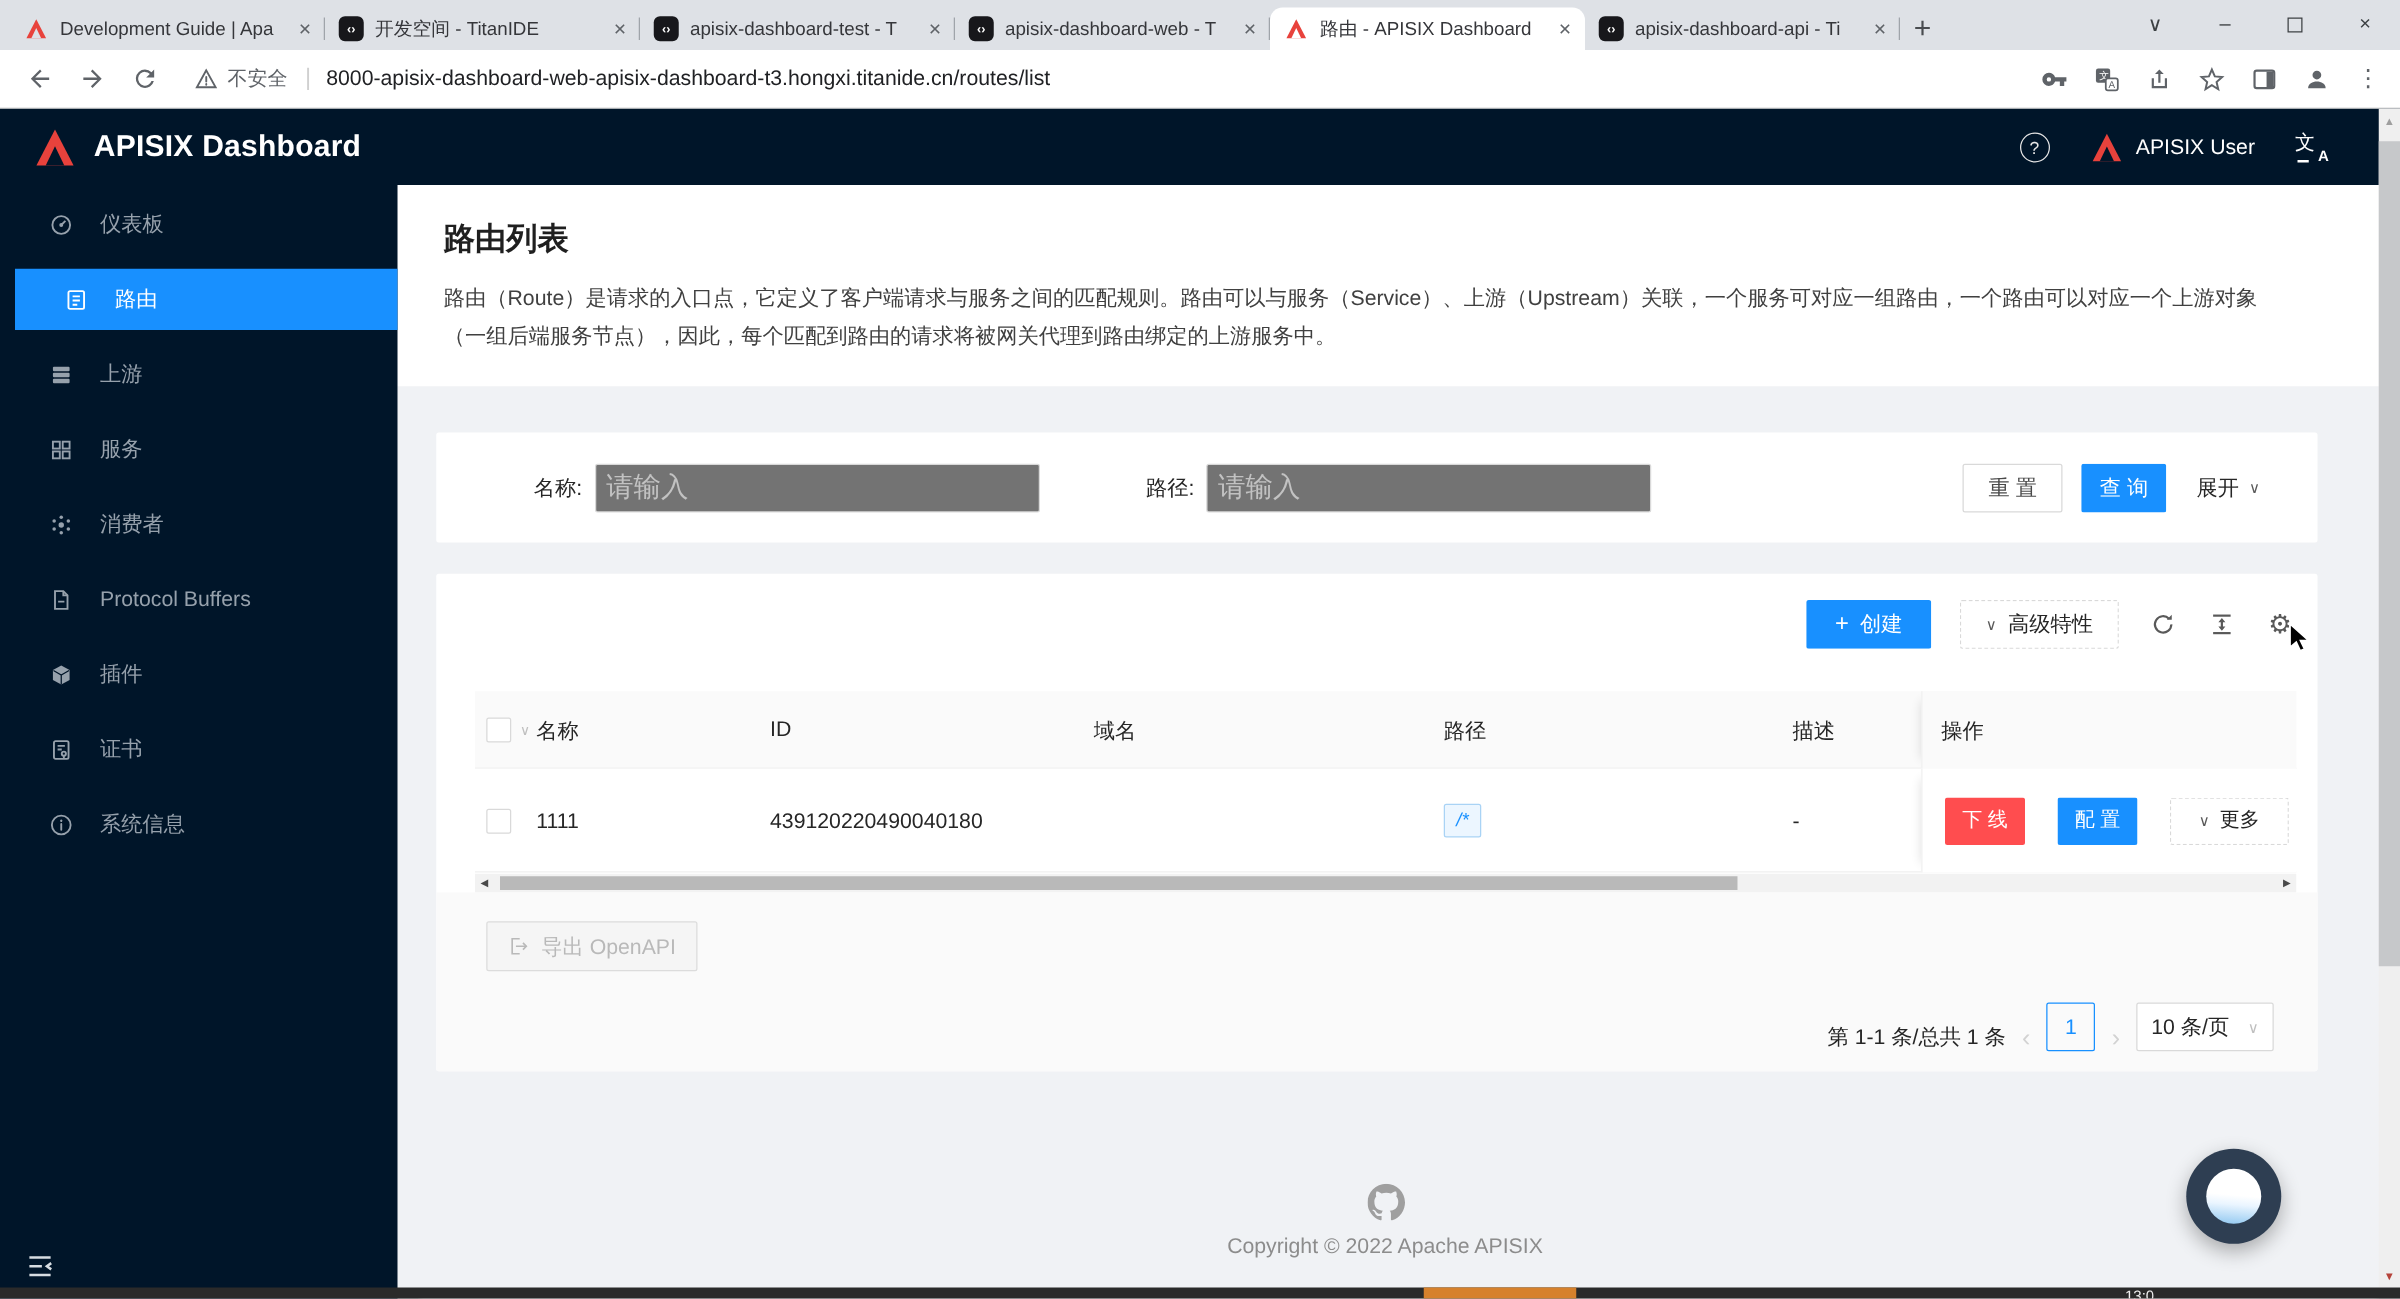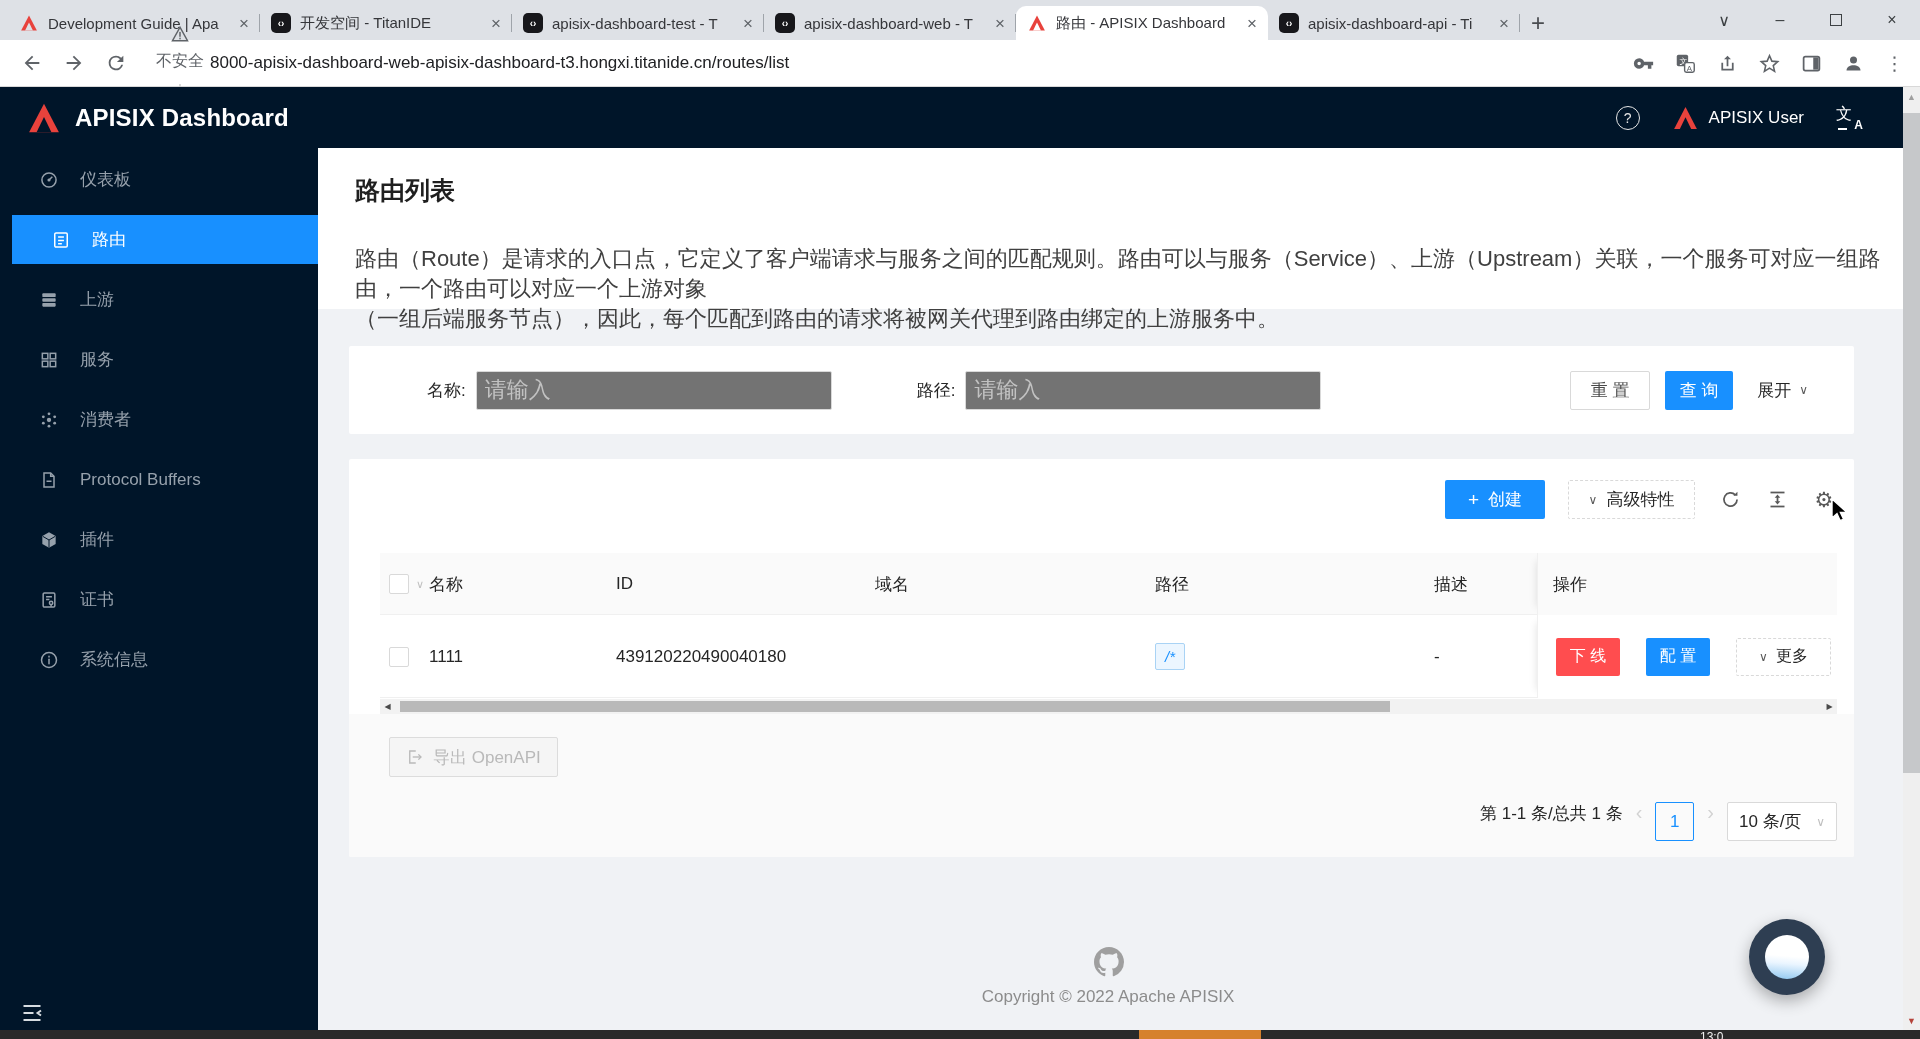--- a/index.html
+++ b/index.html
@@ -19,21 +19,21 @@
   .fav-titan{background:#17171b;border-radius:5px;color:#fff;font-size:10px;font-weight:700;}
   .newtab{width:36px;height:34px;display:flex;align-items:center;justify-content:center;font-size:24px;color:#494c50;cursor:pointer;}
   .winctrls{margin-left:auto;display:flex;align-items:center;height:40px;}
   .wbtn{width:56px;height:40px;display:flex;align-items:center;justify-content:center;color:#3c4043;font-size:16px;cursor:pointer;}
   .maxbox{width:12px;height:12px;border:1.5px solid #3c4043;}
 
   
   .addrbar{position:absolute;top:40px;left:0;width:100%;height:47px;background:#fff;border-bottom:1px solid #d8d8d8;display:flex;align-items:center;padding:0 14px;gap:6px;}
   .navbtn{width:36px;height:36px;display:flex;align-items:center;justify-content:center;color:#5f6368;cursor:pointer;}
   .navbtn svg{width:22px;height:22px;}
-  .sec{display:flex;align-items:center;gap:8px;margin-left:16px;color:#5f6368;font-size:16px;white-space:nowrap;flex-direction:column;}
+  .sec{display:flex;align-items:center;gap:8px;margin-left:16px;color:#5f6368;font-size:16px;white-space:nowrap;}
   .sec svg{width:18px;height:18px;}
   .sec-div{color:#d0d0d0;font-size:19px;margin:0 6px;}
   .url{font-size:17px;color:#202124;flex:1;white-space:nowrap;overflow:hidden;}
   .addricons{display:flex;align-items:center;gap:21px;color:#5f6368;margin-right:2px;}
   .addricons svg{width:21px;height:21px;}
   .kebab{font-size:19px;color:#5f6368;}
 
   
   .appheader{position:absolute;top:87px;left:0;width:100%;height:61px;background:#001529;display:flex;align-items:center;padding:0 56px 0 26px;color:#fff;z-index:5;}
   .brandlogo svg{width:36px;height:34px;display:block;}
@@ -54,21 +54,21 @@
   .sitem .sicon{width:20px;height:20px;flex:none;display:flex;}
   .sitem .sicon svg{width:20px;height:20px;}
   .sitem.active{background:#1890ff;color:#fff;margin-left:12px;}
   .collapse{position:absolute;left:20px;bottom:14px;width:24px;height:24px;color:#d6dce1;cursor:pointer;}
   .collapse svg{width:24px;height:24px;}
 
   
   .main{position:absolute;left:318px;top:148px;width:1602px;height:891px;background:#f0f2f5;border-radius:21px;}
   .pageheader{position:absolute;left:0;top:0;width:100%;height:161px;background:#fff;}
   .ptitle{position:absolute;left:37px;top:26px;font-size:25px;font-weight:700;color:#1f1f1f;}
-  .pdesc{position:absolute;left:37px;top:96px;font-size:22px;line-height:30px;color:#404040;}
+  .pdesc{position:absolute;left:37px;top:76px;font-size:17px;line-height:30px;color:#404040;}
 
   .card{position:absolute;background:#fff;border-radius:2px;}
   .searchcard{left:31px;top:198px;width:1505px;height:88px;}
   .searchrow{display:flex;align-items:center;height:100%;padding-left:78px;}
   .flabel{font-size:17px;color:#262626;margin-right:10px;white-space:nowrap;}
   .finput{width:356px;height:39px;border:1px solid #d9d9d9;border-radius:2px;padding:0 8px;font-size:22px;color:#262626;font-family:inherit;outline:none;background:#737373;}
   .finput::placeholder{color:#c2c2c2;}
   .gap-path{margin-left:85px;}
   .searchbtns{margin-left:auto;display:flex;align-items:center;gap:15px;padding-right:46px;}
   .btn{height:39px;border-radius:2px;font-size:17px;display:inline-flex;align-items:center;justify-content:center;border:1px solid transparent;cursor:pointer;white-space:nowrap;font-family:inherit;}
@@ -103,21 +103,21 @@
   .tag{padding:3px 9px;border:1px solid #a9d3f5;background:#ecf6ff;color:#1890ff;font-size:15px;font-style:italic;border-radius:2px;line-height:1.3;}
 
   .hscroll{position:absolute;left:31px;top:240px;width:1457px;height:15px;background:#f2f2f2;}
   .harrow{position:absolute;top:0;width:15px;height:15px;display:flex;align-items:center;justify-content:center;font-size:8px;color:#4a4a4a;cursor:pointer;}
   .harrow.left{left:0;} .harrow.right{right:0;}
   .hthumb{position:absolute;left:20px;top:2px;width:990px;height:11px;background:#b9b9b9;cursor:pointer;}
 
   .graysec{position:absolute;left:0;top:255px;width:100%;height:143px;background:#fafafa;border-radius:0 0 2px 2px;}
   .exportbtn{position:absolute;left:40px;top:23px;height:40px;padding:0 16px;display:flex;align-items:center;gap:9px;background:#f5f5f5;border:1px solid #dcdcdc;border-radius:2px;color:#b9b9b9;font-size:17px;cursor:not-allowed;}
   .exportbtn svg{width:18px;height:18px;}
-  .pager{position:absolute;right:17px;top:88px;display:flex;align-items:flex-start;gap:13px;font-size:17px;color:#262626;}
+  .pager{position:absolute;right:35px;top:88px;display:flex;align-items:flex-end;gap:13px;font-size:17px;color:#262626;}
   .pgnav{color:#d2d2d2;font-size:20px;cursor:pointer;line-height:1;}
   .pgnum{width:39px;height:39px;border:1px solid #1890ff;color:#1890ff;display:flex;align-items:center;justify-content:center;border-radius:2px;cursor:pointer;}
   .pgsize{width:110px;height:39px;border:1px solid #d9d9d9;border-radius:2px;display:flex;align-items:center;justify-content:space-between;padding:0 11px;background:#fff;cursor:pointer;}
   .pgsize .chev{color:#bfbfbf;}
 
   .ghicon{position:absolute;left:776px;top:799px;width:30px;height:30px;color:#9f9f9f;}
   .ghicon svg{width:30px;height:30px;}
   .copyright{position:absolute;left:0;top:839px;width:1580px;text-align:center;font-size:17px;color:#8c8c8c;}
 
   

